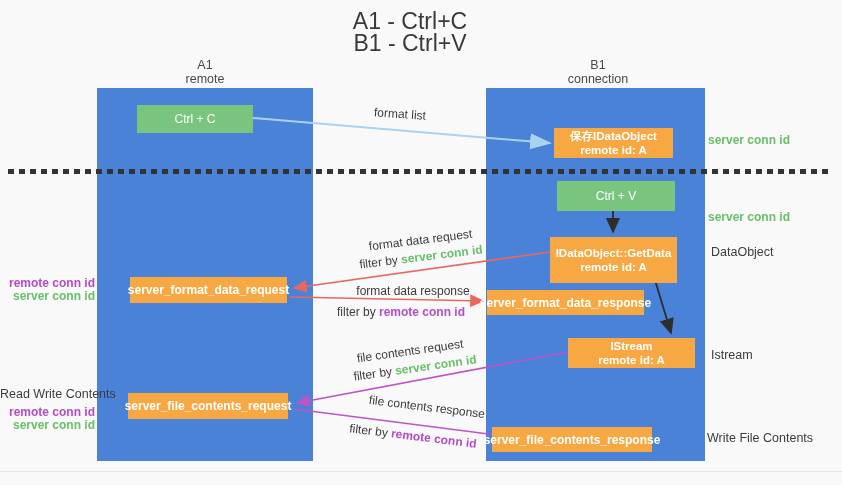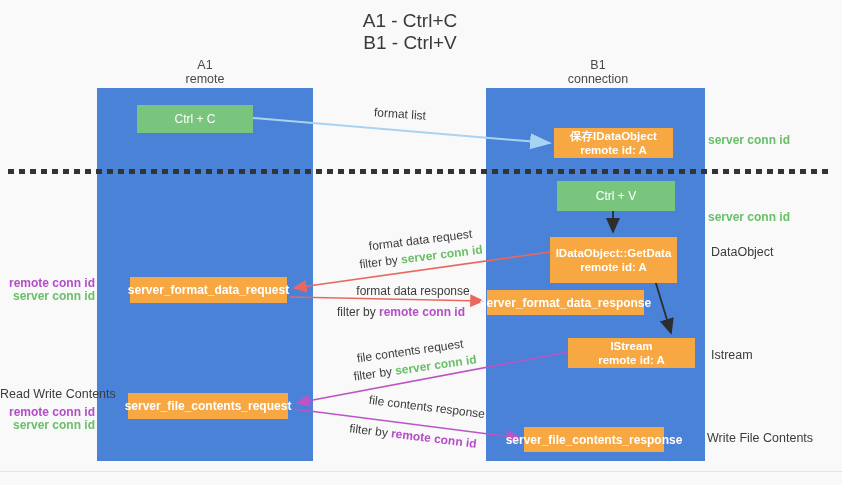--- a/index.html
+++ b/index.html
@@ -10,21 +10,21 @@
   .canvas{
     position:relative;
     width:842px;height:485px;
     background:#f9f9f9;
     overflow:hidden;
   }
   .abs{position:absolute;}
   .title{
     top:10px;left:300px;width:220px;
     text-align:center;
-    font-size:19px;color:#3a3a3a;
+    font-size:23px;color:#3a3a3a;
     line-height:22px;
   }
   .col-header{
     text-align:center;
     font-size:12.5px;color:#4a4a4a;
     line-height:14px;
   }
   .lifeline{
     background:var(--lifeline-blue);
   }
@@ -143,21 +143,21 @@
 
   <div class="abs node small orange-box" style="left:568px;top:338px;width:127px;height:30px;">
     <div>IStream</div>
     <div>remote id: A</div>
   </div>
 
   <div class="abs node orange-box" style="left:128px;top:393px;width:160px;height:26px;">
     <div>server_file_contents_request</div>
   </div>
 
-  <div class="abs node orange-box" style="left:524px;top:427px;width:140px;height:25px;">
+  <div class="abs node orange-box" style="left:492px;top:427px;width:160px;height:25px;">
     <div>server_file_contents_response</div>
   </div>
 
   <div class="abs edge-label" style="left:330px;top:107px;width:140px;transform:rotate(4deg);">format list</div>
 
   <div class="abs edge-label" style="left:338px;top:233px;width:165px;transform:rotate(-7deg);">format data request</div>
   <div class="abs edge-label" style="left:336px;top:250px;width:170px;transform:rotate(-7deg);"><span>filter by </span><span class="conn-green">server conn id</span></div>
 
   <div class="abs edge-label" style="left:333px;top:284px;width:160px;">format data response</div>
   <div class="abs edge-label" style="left:321px;top:305px;width:160px;"><span>filter by </span><span class="conn-purple">remote conn id</span></div>

